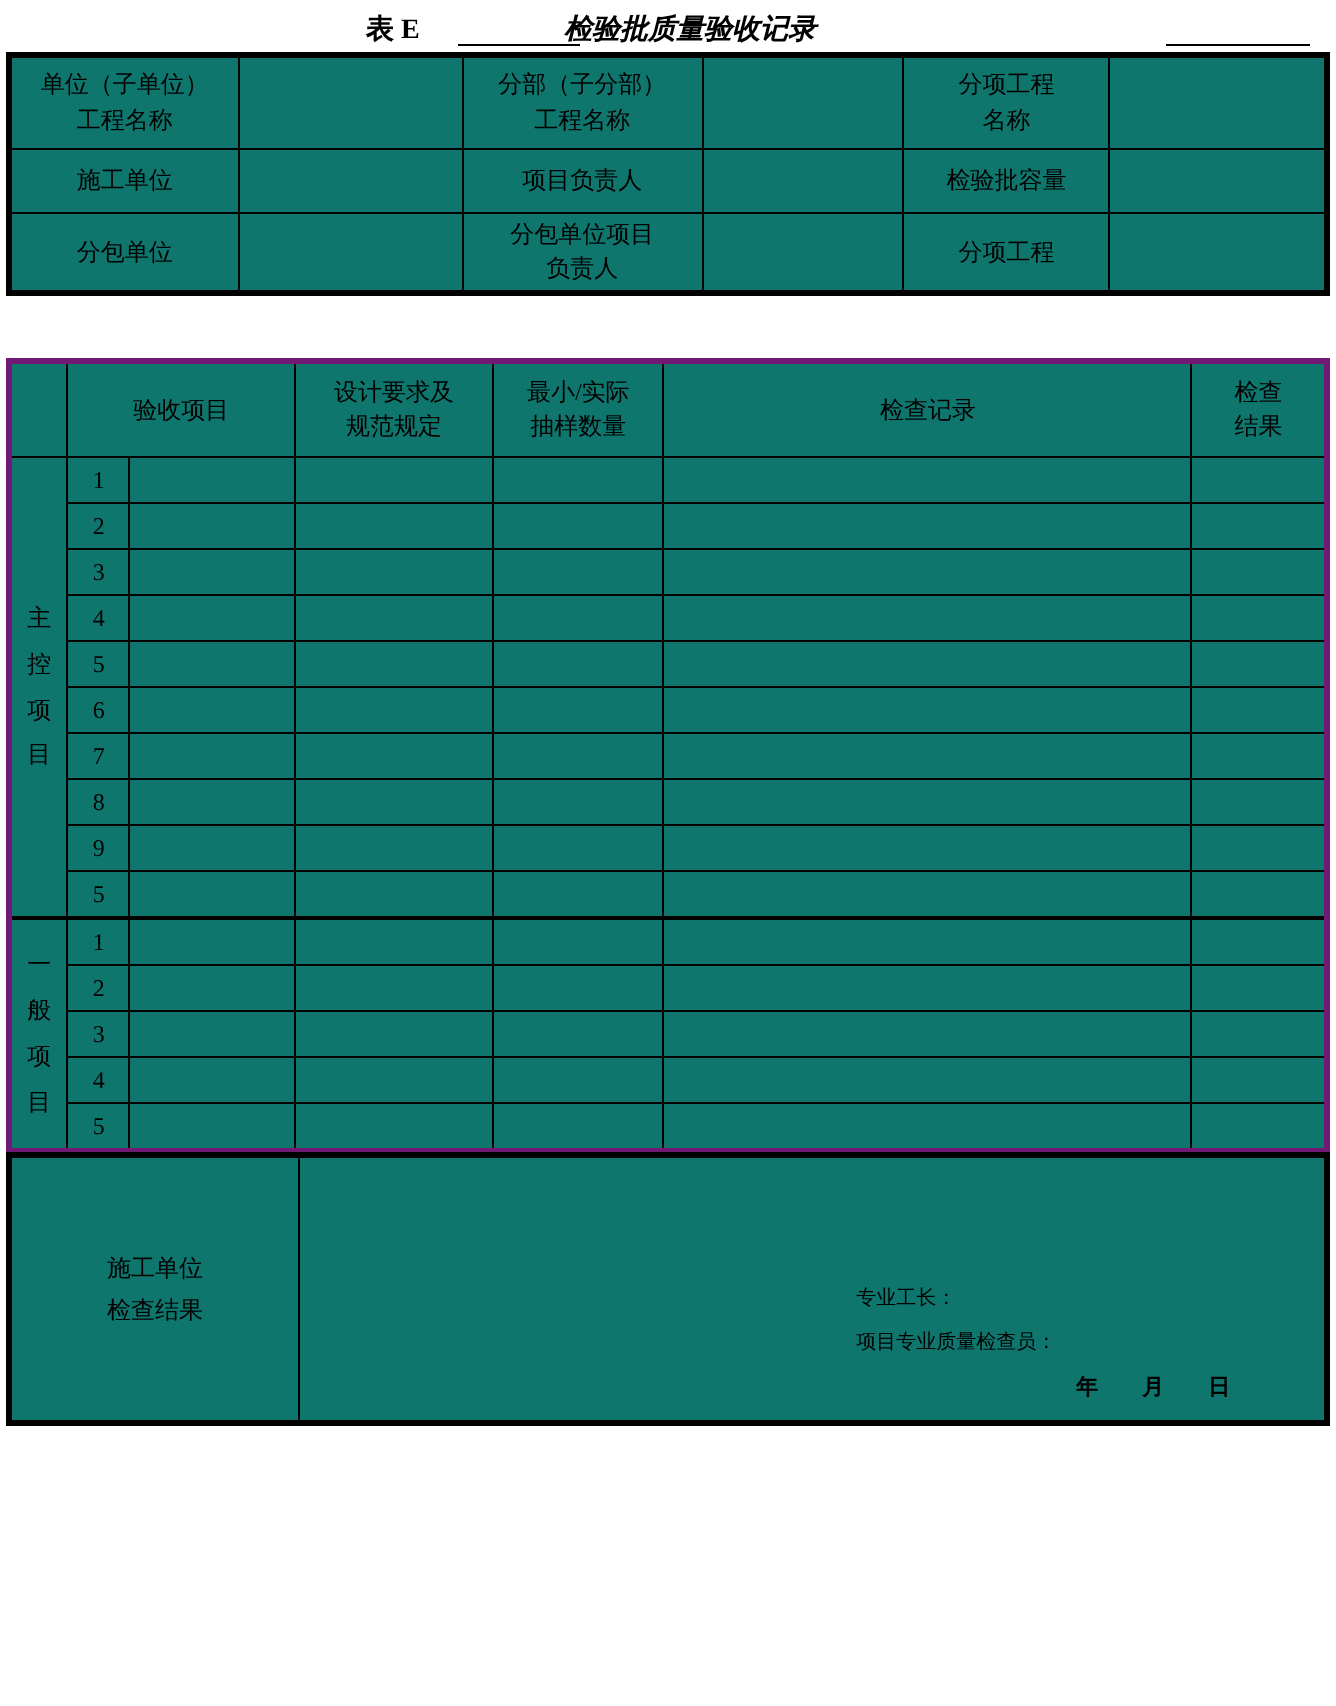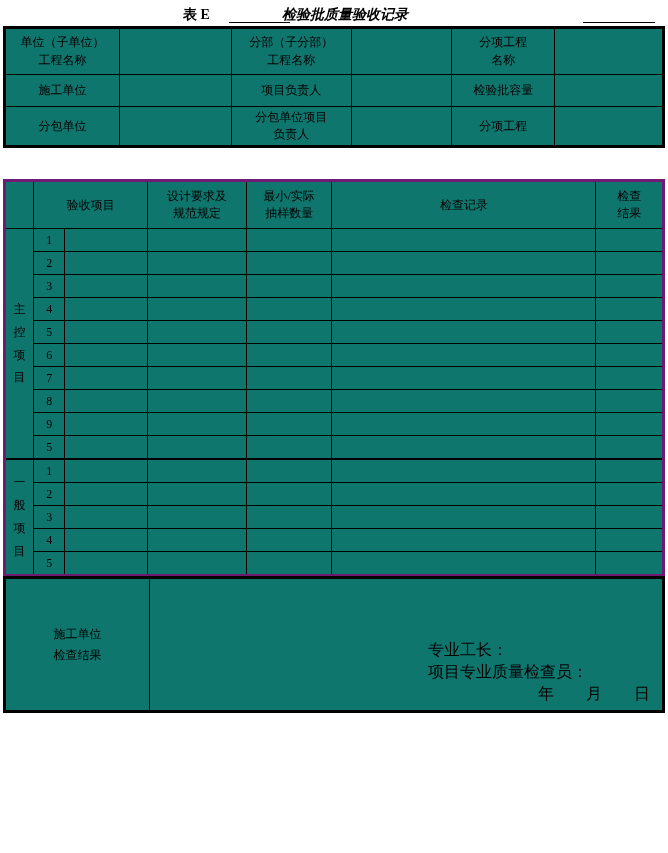--- a/index.html
+++ b/index.html
@@ -33,22 +33,22 @@
   .t2 td.hd { height:46px; }
   .t2 td.row { height:22px; }
   .t2 .vlabel { white-space:pre-line; line-height:1.9; font-size:12px; padding:0; }
   .t2 tr.sep td { border-top:2px solid #000; }
 
   .t3 { top:576px; border:3px solid #000; }
   .t3 td.secA { height:126px; }
   .t3 td.secB { height:136px; }
   .t3 .siglabel { white-space:pre-line; line-height:1.75; }
   .t3 td.content { text-align:left; vertical-align:bottom; padding:0 0 5px 0; }
-  .sig-line  { margin-left:278px; font-size:16px; line-height:22px; white-space:pre; }
-  .date-line { margin-left:388px; font-size:16px; line-height:22px; white-space:pre; }
+  .sig-line  { margin-left:278px; font-size:10px; line-height:22px; white-space:pre; }
+  .date-line { margin-left:388px; font-size:11px; line-height:22px; white-space:pre;font-weight:bold; }
 </style>
 </head>
 <body>
 
 <div class="page">
 
   <div class="titlebar">
     <span class="t form-code">表 E</span>
     <span class="blankline blank1"></span>
     <span class="t main-title">检验批质量验收记录</span>

